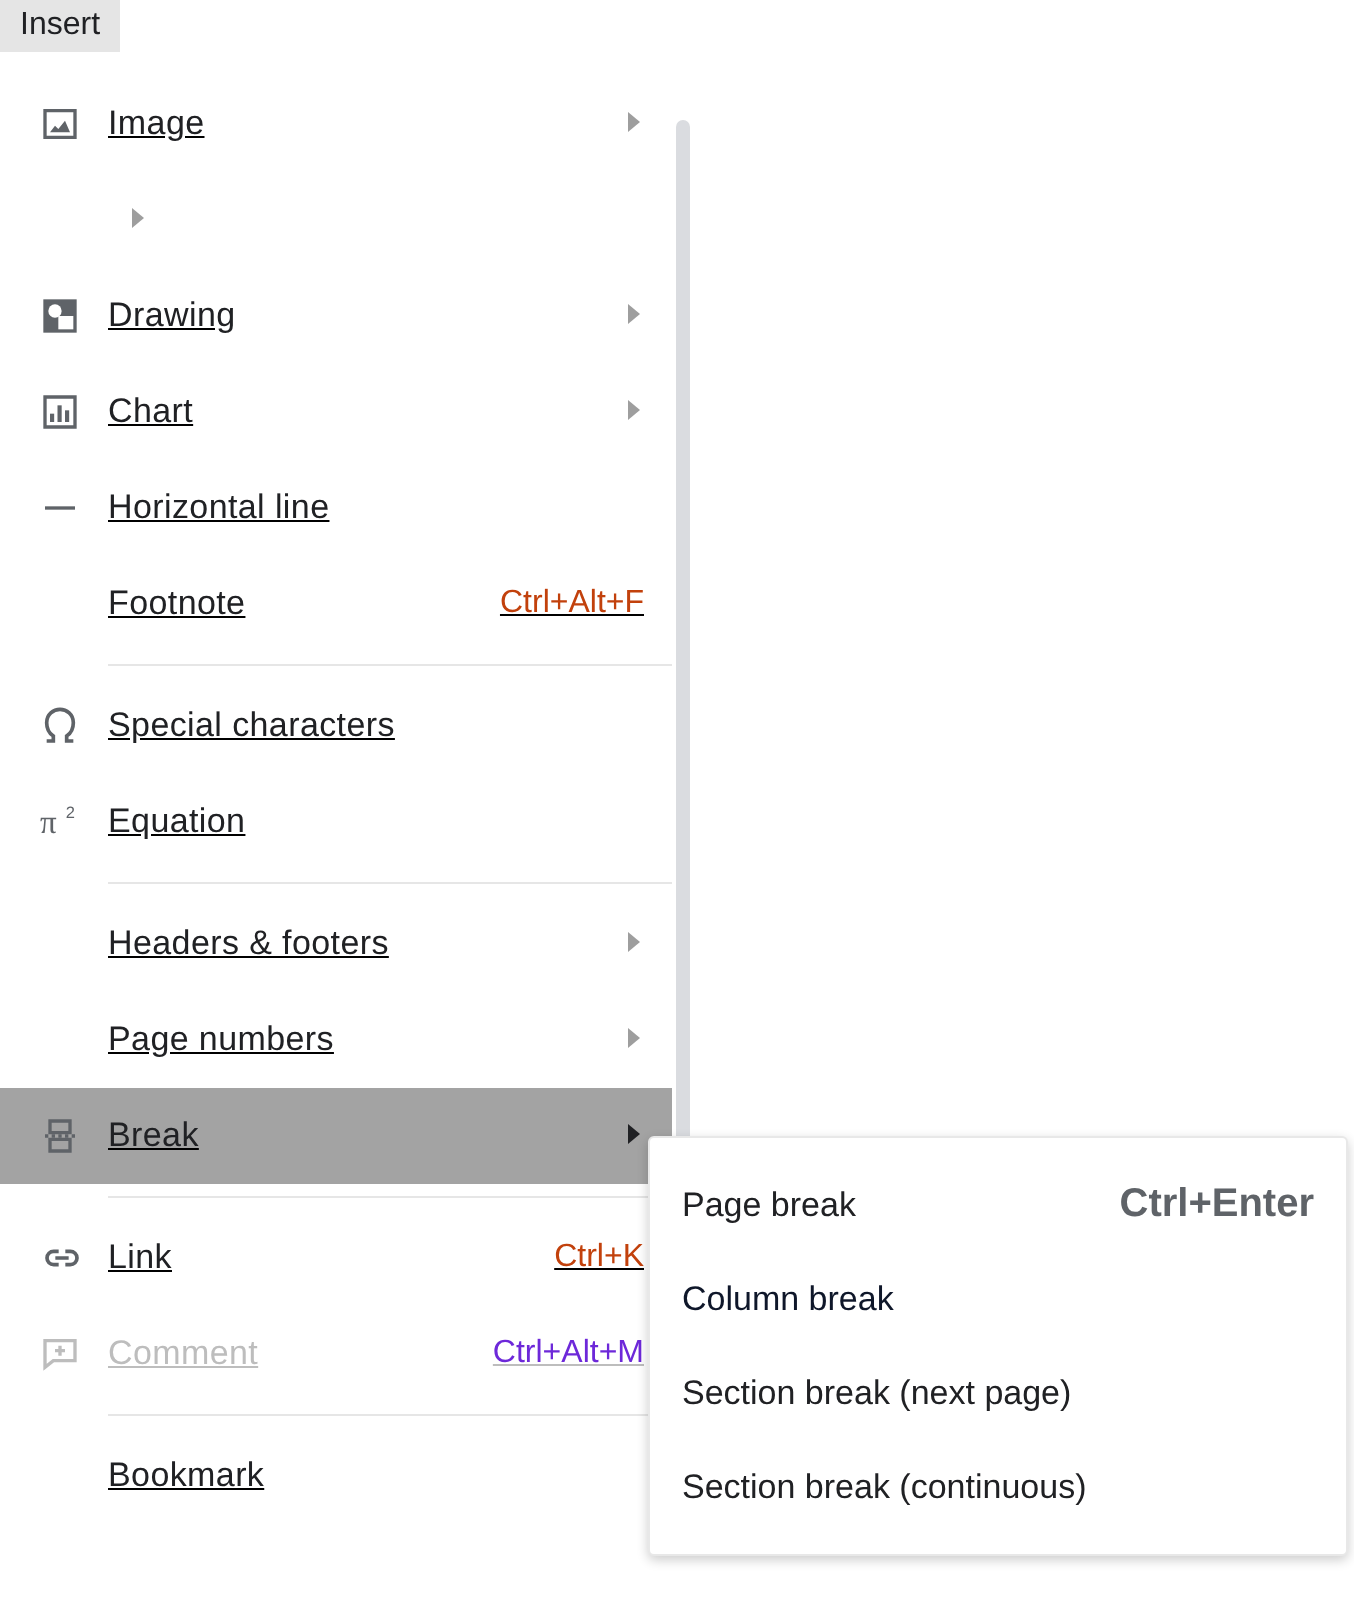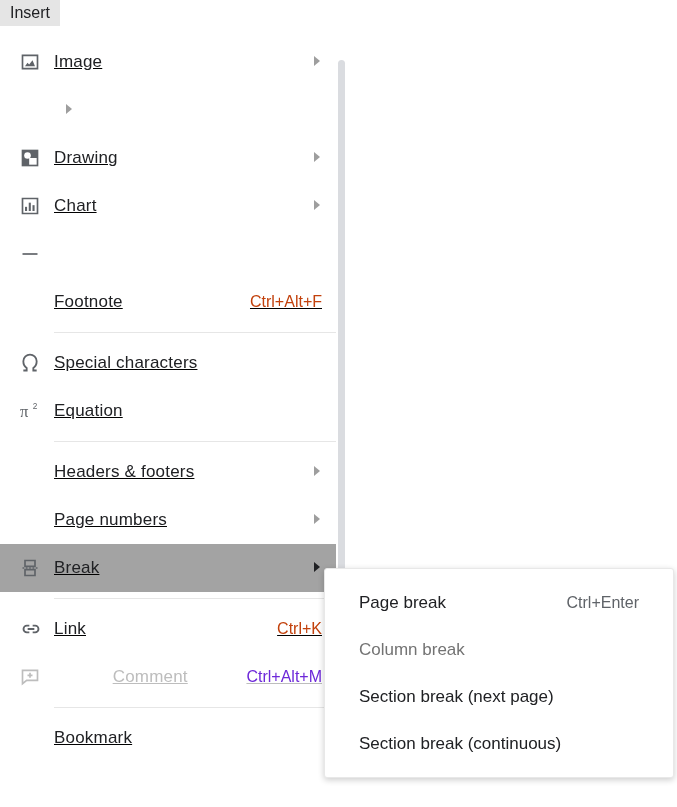--- a/index.html
+++ b/index.html
@@ -37,21 +37,20 @@
       padding: 0 14px 0 20px;
       cursor: pointer;
       position: relative;
       text-decoration: underline;
     }
     .menu-item.highlighted {
       background: #a3a3a3;
     }
     .menu-item.disabled {
       color: #bdbdbd;
-      text-align: center;
     }
     .menu-item .icon {
       width: 34px;
       flex-shrink: 0;
       display: flex;
       align-items: center;
       justify-content: flex-start;
     }
     .menu-item .icon svg {
       display: block;
@@ -102,35 +101,35 @@
       background: #fff;
       box-shadow: 0 2px 6px rgba(0,0,0,0.2);
       border-radius: 3px;
       padding: 10px 0;
       border: 1px solid #e8e8e8;
     }
     .submenu .sub-item {
       height: 47px;
       display: flex;
       align-items: center;
-      padding: 0 34px;
+      padding: 0 16px;
       cursor: pointer;
     }
     .submenu .sub-item .label {
       flex: 1;
       font-size: 17px;
       color: #202124;
     }
     .submenu .sub-item.disabled .label {
-      color: #737373;
+      color: #0f172a;
     }
     .submenu .sub-item .shortcut {
-      font-size: 16px;
+      font-size: 20px;
       color: #5f6368;
-      font-weight: 400;
+      font-weight: 700;
     }
   </style>
 </head>
 <body>
 
 
 
 <div class="menu-tab">Insert</div>
 
 <div class="dropdown">
@@ -191,20 +190,21 @@
         </svg>
     </span>
   </div>
 
   <div class="menu-item">
     <span class="icon">
       <svg width="20" height="20" viewBox="0 0 24 24">
           <rect x="3" y="11" width="18" height="2" fill="#5f6368"></rect>
         </svg>
     </span>
+    <span class="label">Horizontal line</span>
   </div>
 
   <div class="menu-item">
     <span class="icon"></span>
     <span class="label">Footnote</span>
     <span class="shortcut">Ctrl+Alt+F</span>
   </div>
 
   <div class="separator"></div>
 

